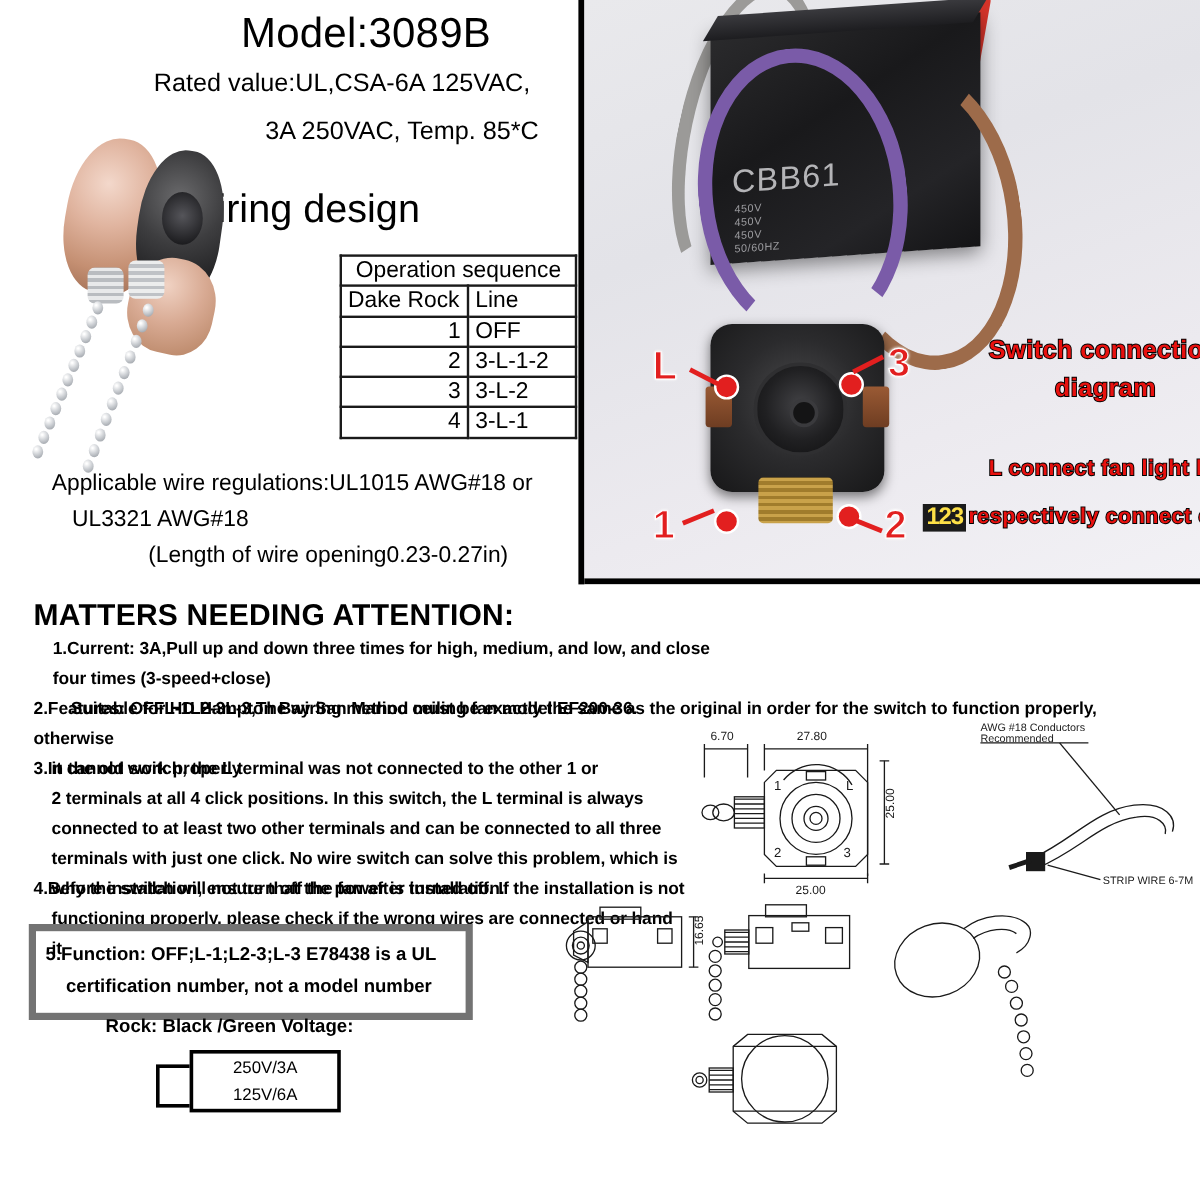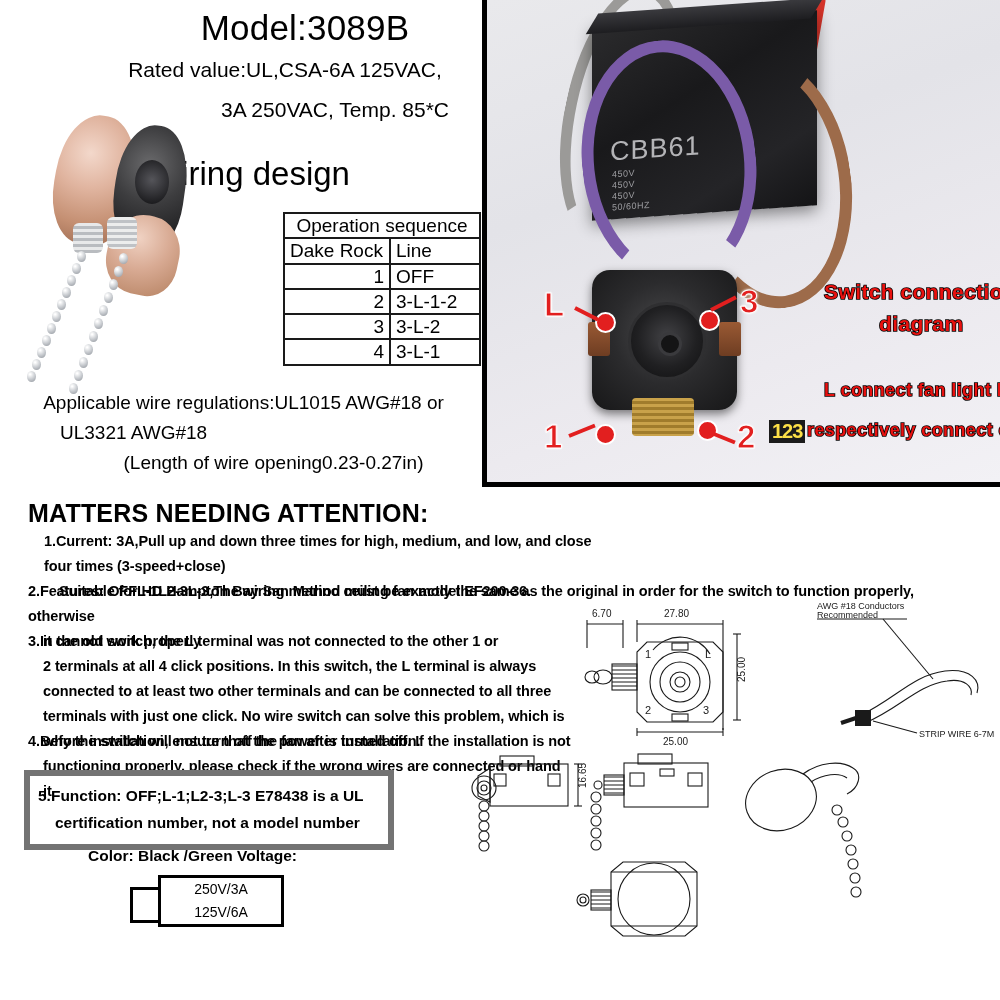--- a/index.html
+++ b/index.html
@@ -271,21 +271,21 @@
   <div class="note" style="left:28px;top:242px;width:545px;">
     <span class="idx">4.Before installation, ensure that the power is turned off. If the installation is not</span>
     <span class="ind">functioning properly, please check if the wrong wires are connected or hand it</span>
   </div>
 
   <div class="func-box">
     <div>5.Function: OFF;L-1;L2-3;L-3 E78438 is a UL</div>
     <div class="ind">certification number, not a model number</div>
   </div>
 
-  <div class="color-label">Color: Black /Green Voltage:</div>
+  <div class="color-label">Rock: Black /Green Voltage:</div>
 
   <div class="volt-wrap">
     <div class="volt-tab"></div>
     <div class="volt-box">
       <div>250V/3A</div>
       <div>125V/6A</div>
     </div>
   </div>
 
   <div class="tech" style="left:565px;top:115px;">

